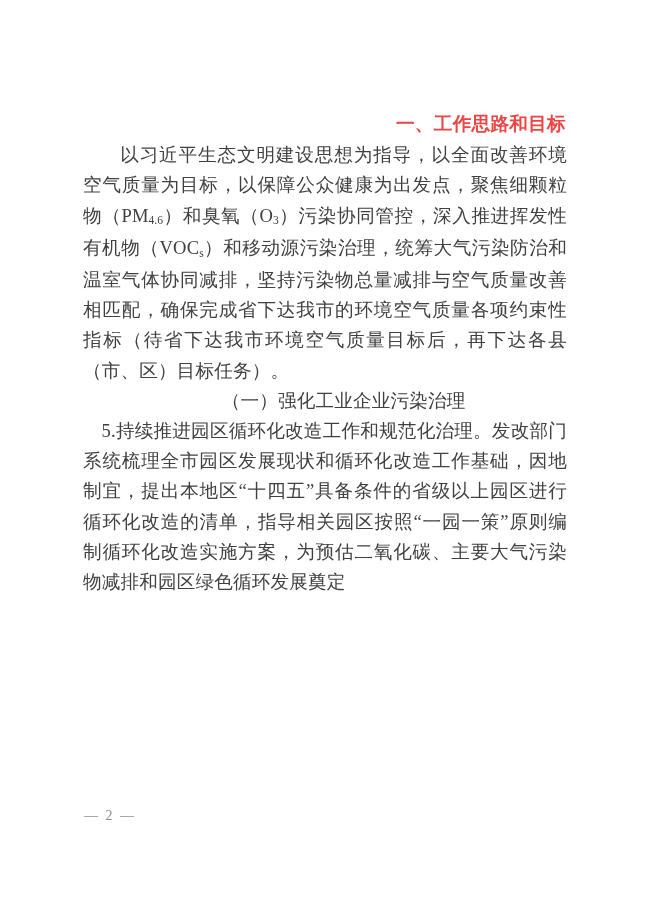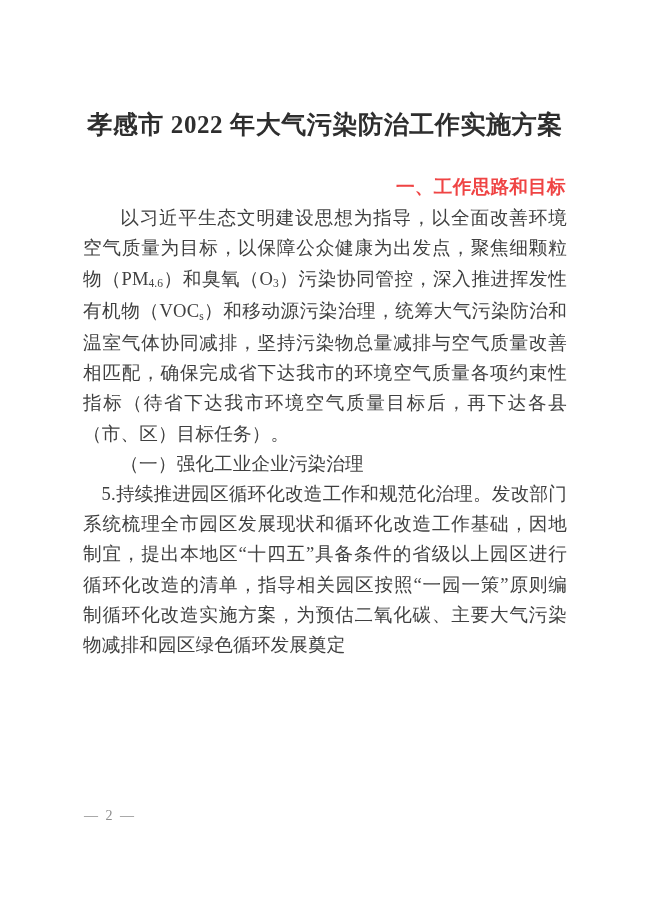--- a/index.html
+++ b/index.html
@@ -78,20 +78,21 @@
 
   
   .heading-2 {
     font-family: "Liberation Serif", "DejaVu Serif", serif;
     font-size: 18.6px;
     line-height: 30.2px;
     color: #404040;
     margin: 0;
     text-indent: 2em;
     letter-spacing: 0.15px;
+    text-align: center;
   }
 
   
   .para.item {
     text-indent: 1em;
   }
 
   sub {
     font-size: 0.62em;
     vertical-align: baseline;
@@ -120,21 +121,20 @@
     white-space: nowrap;
   }
 </style>
 </head>
 <body>
 
 <div class="page">
 
   <div class="content">
 
-    <h1 class="doc-title">孝感市 2022 年大气污染防治工作实施方案</h1>
 
 
     <p class="heading-1">一、工作思路和目标</p>
 
     <p class="para indent"><span>以习近平生态文明建设思想为指导，以全面改善环境空气质量为目标，以保障公众健康为出发点，聚焦细颗粒物（PM</span><sub class="latin">4.6</sub><span>）和臭氧（O</span><sub class="latin">3</sub><span>）污染协同管控，深入推进挥发性有机物（VOC</span><sub class="latin">s</sub><span>）和移动源污染治理，统筹大气污染防治和温室气体协同减排，坚持污染物总量减排与空气质量改善相匹配，确保完成省下达我市的环境空气质量各项约束性指标（待省下达我市环境空气质量目标后，再下达各县（市、区）目标任务）。</span></p>
 
 
     <p class="heading-2">（一）强化工业企业污染治理</p>
 
     <p class="para indent item">5.持续推进园区循环化改造工作和规范化治理。发改部门系统梳理全市园区发展现状和循环化改造工作基础，因地制宜，提出本地区“十四五”具备条件的省级以上园区进行循环化改造的清单，指导相关园区按照“一园一策”原则编制循环化改造实施方案，为预估二氧化碳、主要大气污染物减排和园区绿色循环发展奠定</p>

